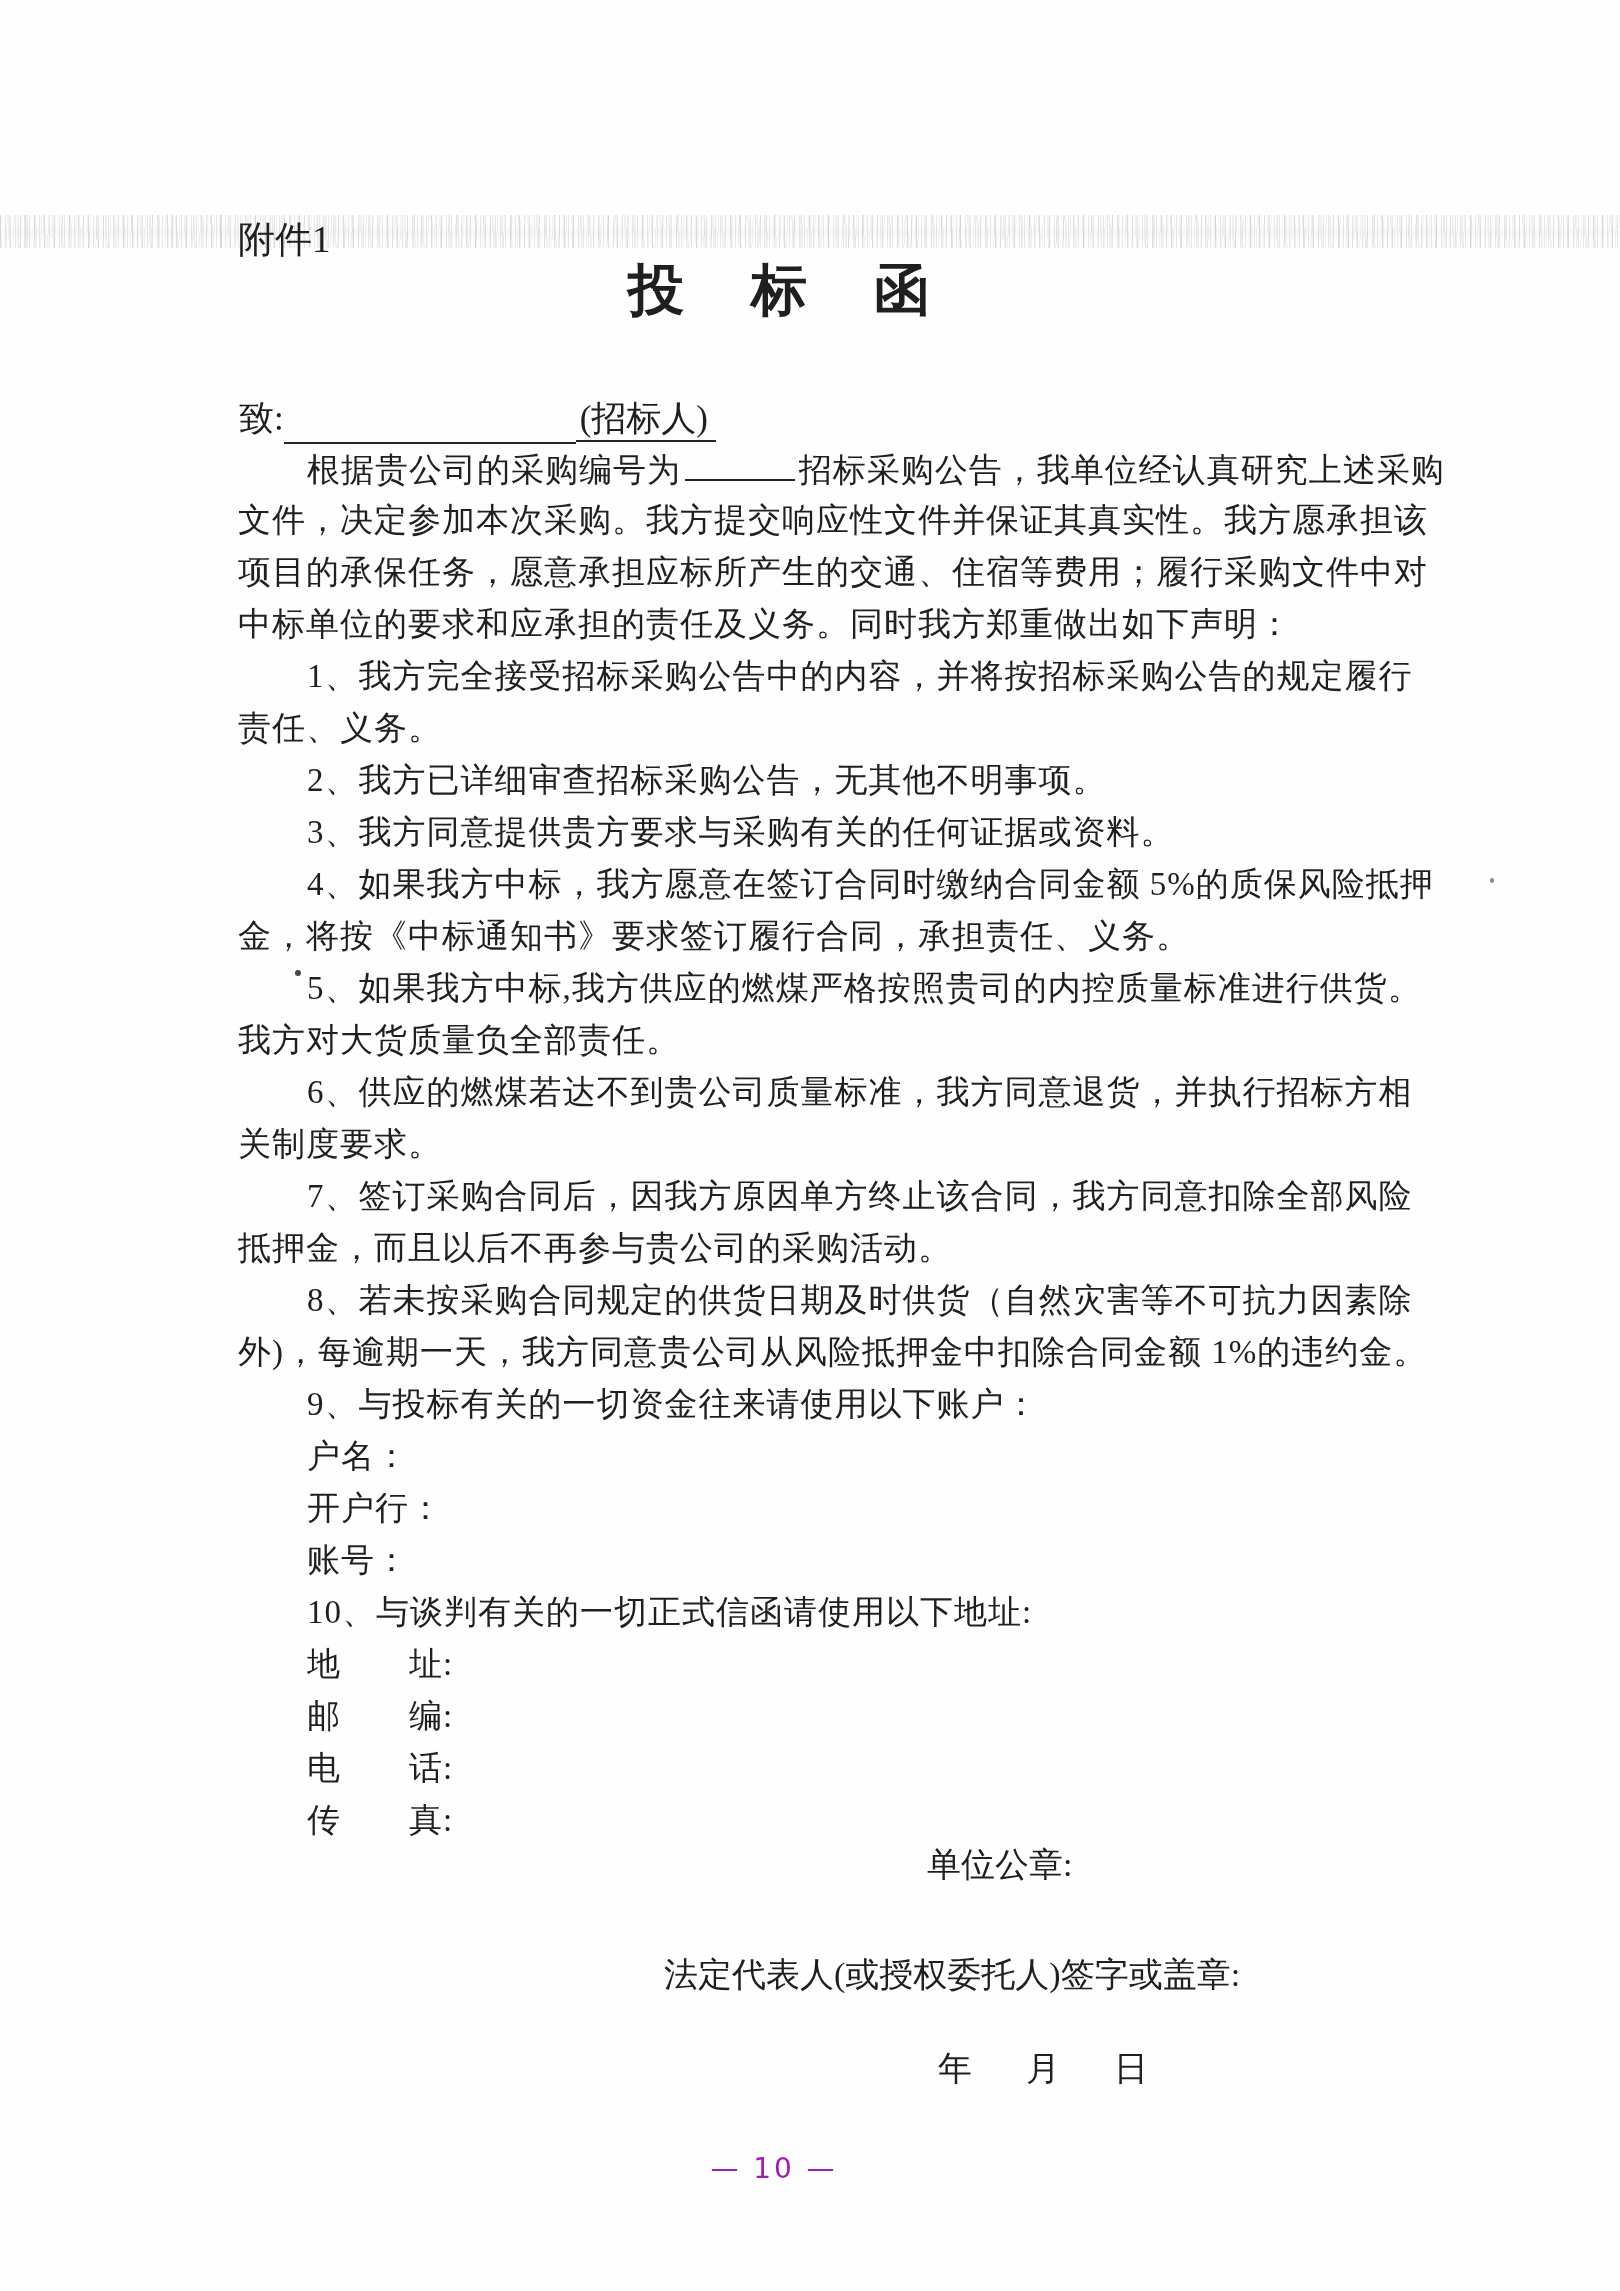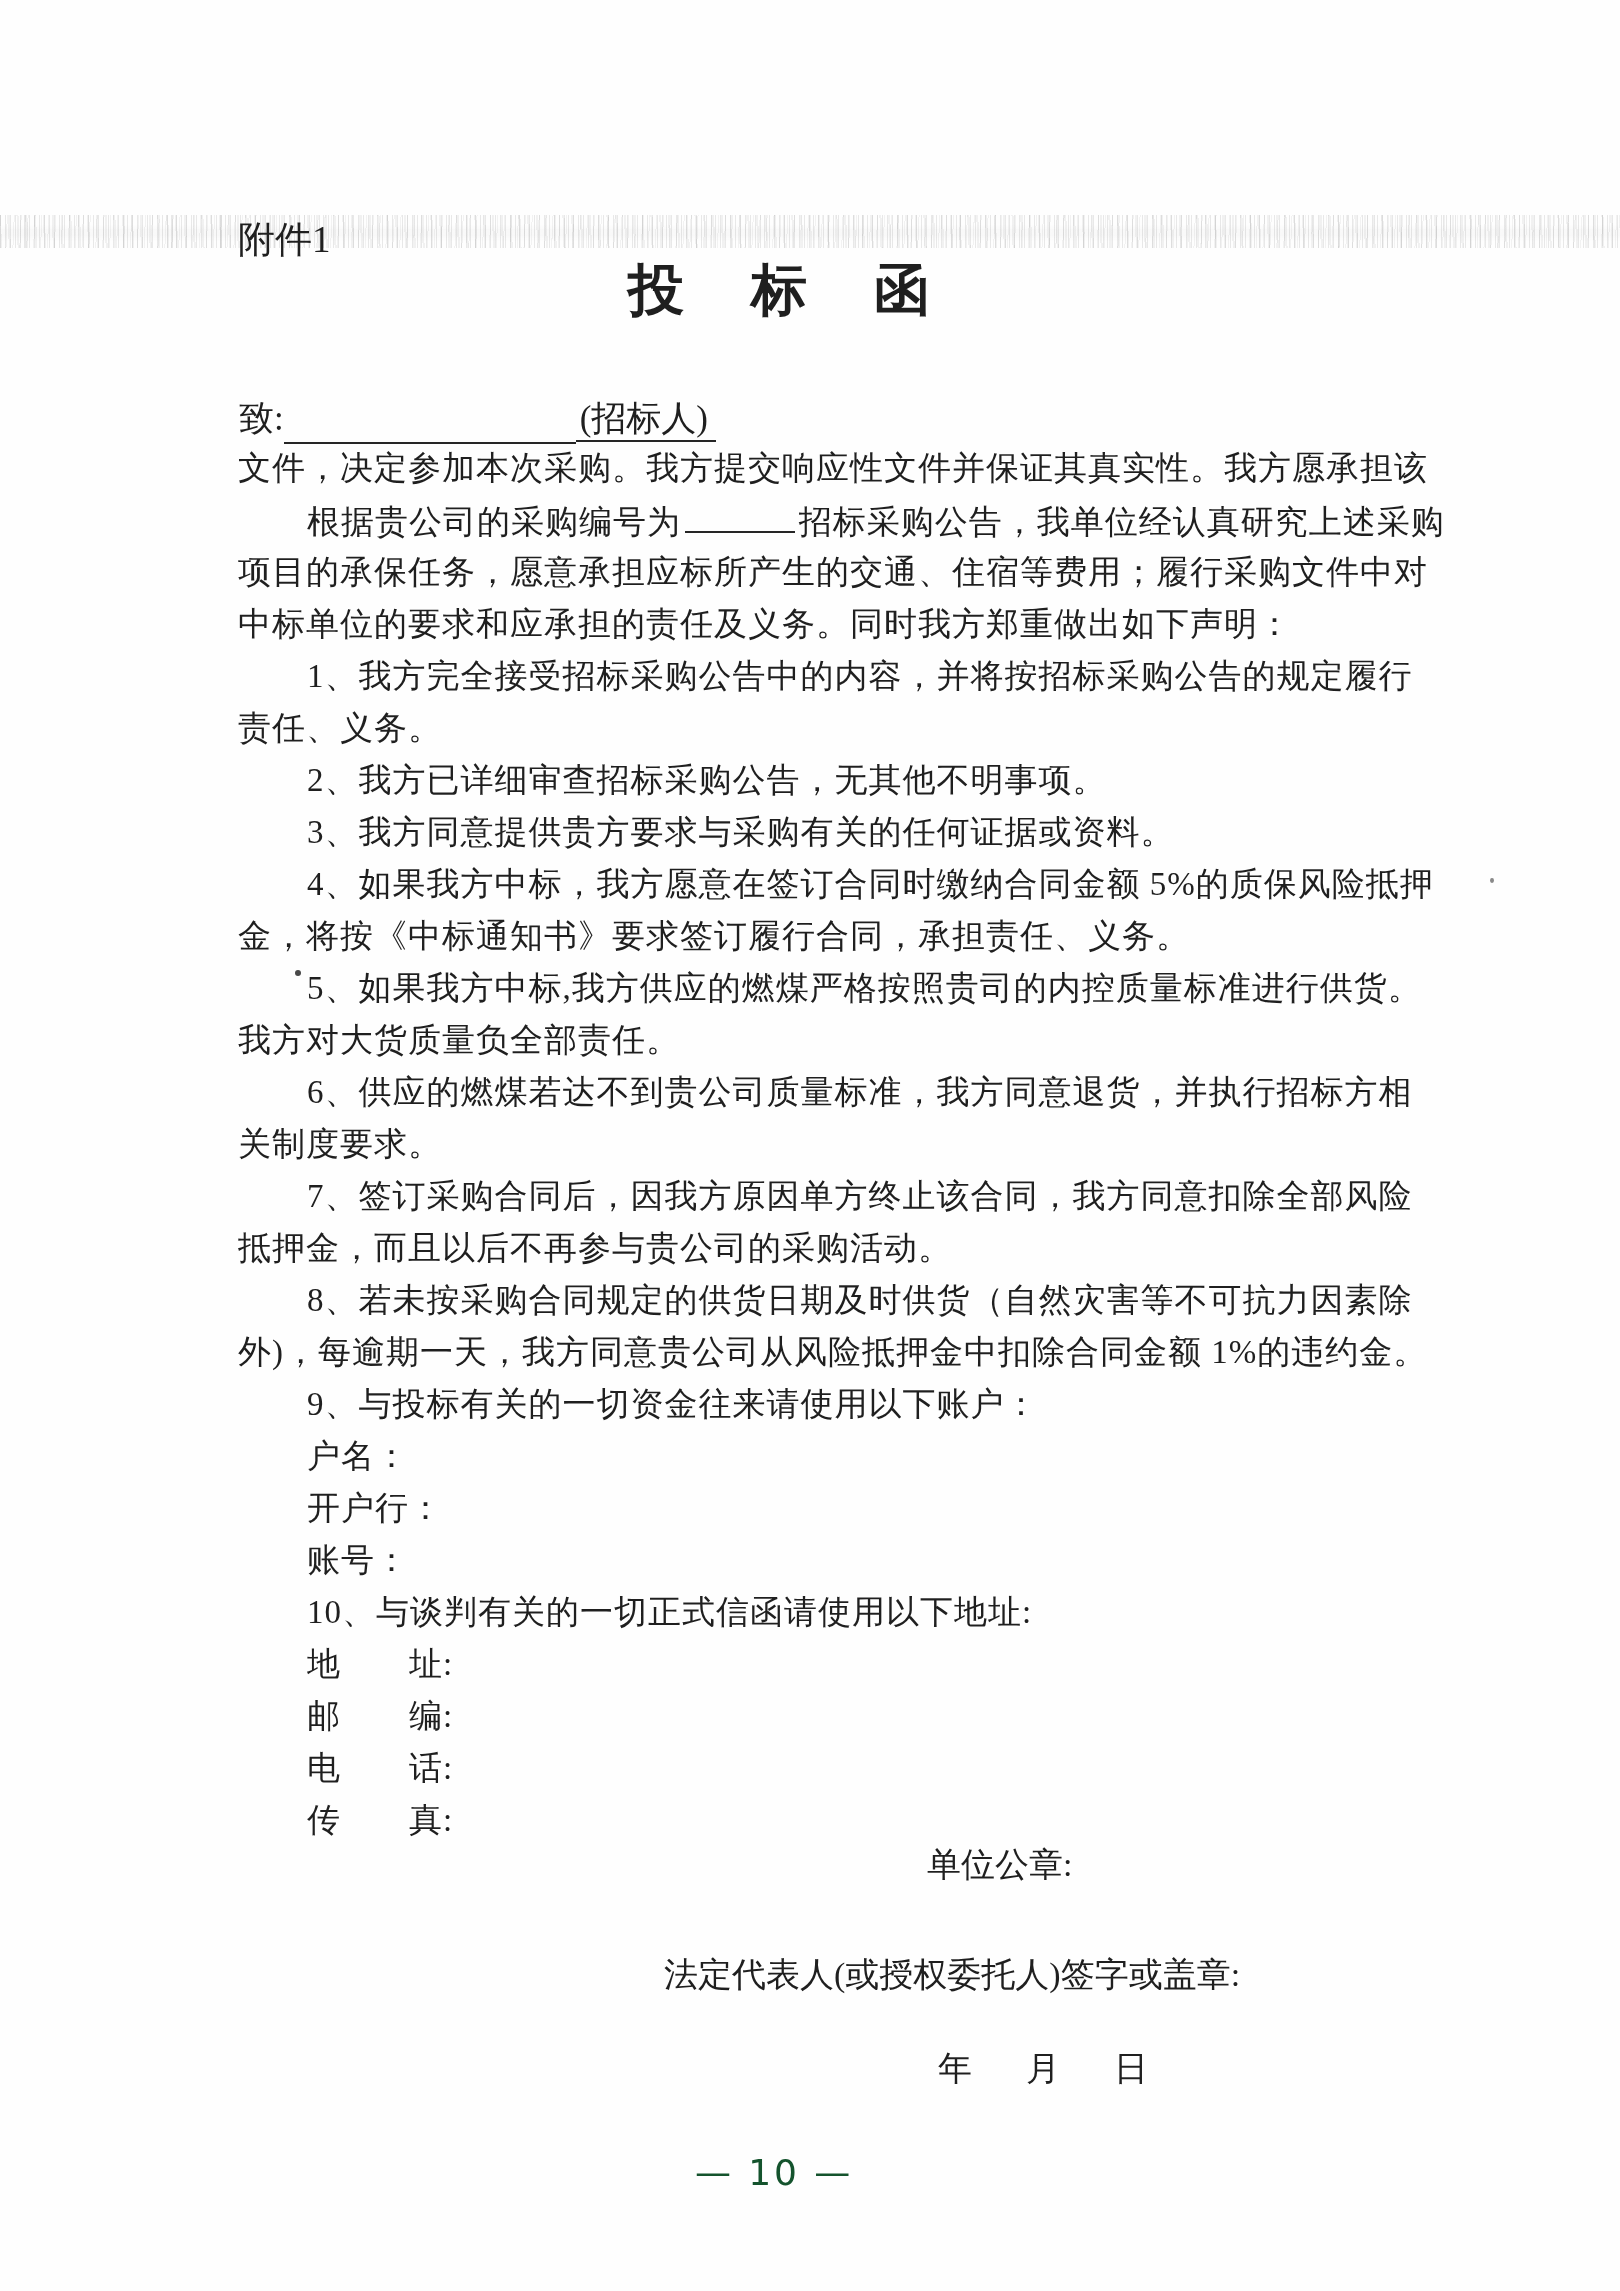--- a/index.html
+++ b/index.html
@@ -57,21 +57,21 @@
     position:absolute;left:639px;top:1949px;
     font-size:34px;line-height:51px;white-space:nowrap;margin-left:25px;
   }
   .date-line{
     position:absolute;left:938px;top:2045px;
     display:flex;gap:54px;
     font-size:34px;line-height:47px;
   }
   .page-number{
     position:absolute;left:676px;top:2152px;width:196px;
-    text-align:center;font-size:36px;letter-spacing:2.9px;color:#14532d;
+    text-align:center;font-size:28px;letter-spacing:2.9px;color:#a21caf;
     font-family:"DejaVu Sans","Liberation Sans",sans-serif;
   }
   .artifact{position:absolute;border-radius:50%;background:rgba(20,20,20,.78);}
   .artifact.a1{left:295px;top:970px;width:5.9px;height:5.9px;}
   .artifact.a2{left:1490px;top:878px;width:3.9px;height:4.9px;background:rgba(20,20,20,.5);}
 </style>
 </head>
 <body>
 
 <div class="page">
@@ -80,22 +80,22 @@
 
   <div class="attachment-label">附件1</div>
 
   <div class="doc-title">投标函</div>
 
   <div class="salutation">
     <span>致:</span><span class="blank" style="width: 292px;"></span><span class="u-text">(招标人)</span>
   </div>
 
   <div class="body-lines">
+      <div class="body-line indent"><span>根据贵公司的采购编号为</span><span class="blank" style="width: 110px;"></span><span>招标采购公告，我单位经认真研究上述采购</span></div>
       <div class="body-line"><span>文件，决定参加本次采购。我方提交响应性文件并保证其真实性。我方愿承担该</span></div>
-      <div class="body-line indent"><span>根据贵公司的采购编号为</span><span class="blank" style="width: 110px;"></span><span>招标采购公告，我单位经认真研究上述采购</span></div>
       <div class="body-line"><span>项目的承保任务，愿意承担应标所产生的交通、住宿等费用；履行采购文件中对</span></div>
       <div class="body-line"><span>中标单位的要求和应承担的责任及义务。同时我方郑重做出如下声明：</span></div>
       <div class="body-line indent"><span>1、我方完全接受招标采购公告中的内容，并将按招标采购公告的规定履行</span></div>
       <div class="body-line"><span>责任、义务。</span></div>
       <div class="body-line indent"><span>2、我方已详细审查招标采购公告，无其他不明事项。</span></div>
       <div class="body-line indent"><span>3、我方同意提供贵方要求与采购有关的任何证据或资料。</span></div>
       <div class="body-line indent"><span>4、如果我方中标，我方愿意在签订合同时缴纳合同金额 5%的质保风险抵押</span></div>
       <div class="body-line"><span>金，将按《中标通知书》要求签订履行合同，承担责任、义务。</span></div>
       <div class="body-line indent"><span>5、如果我方中标,我方供应的燃煤严格按照贵司的内控质量标准进行供货。</span></div>
       <div class="body-line"><span>我方对大货质量负全部责任。</span></div>

